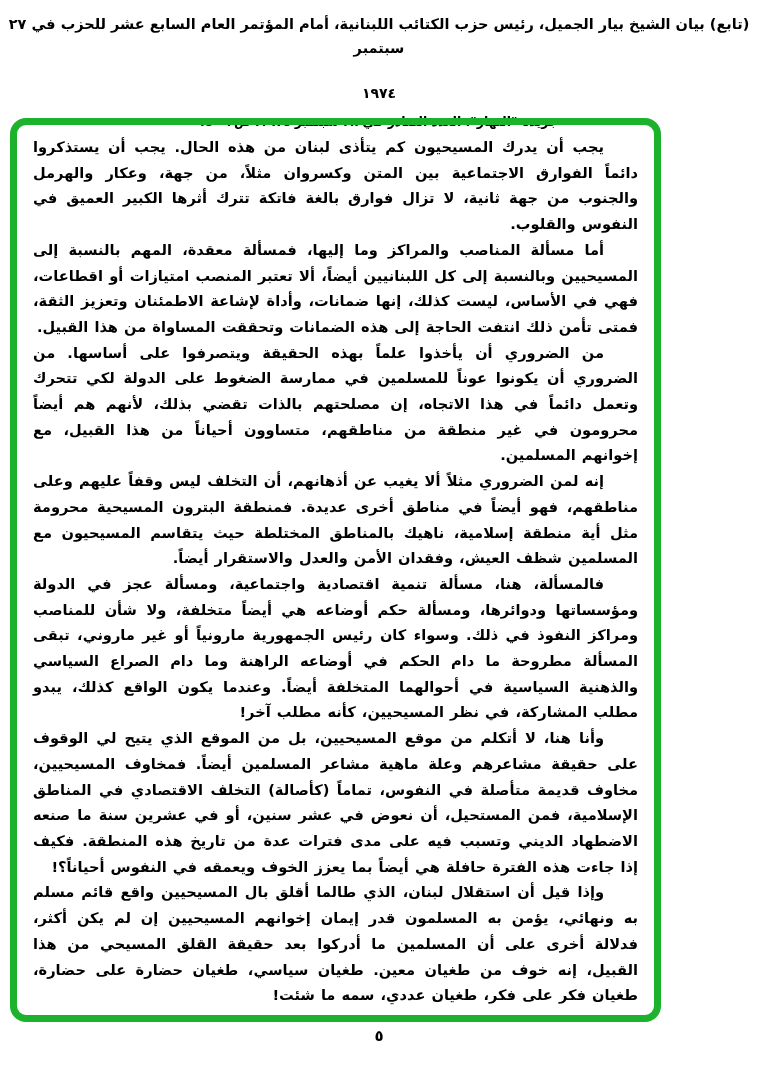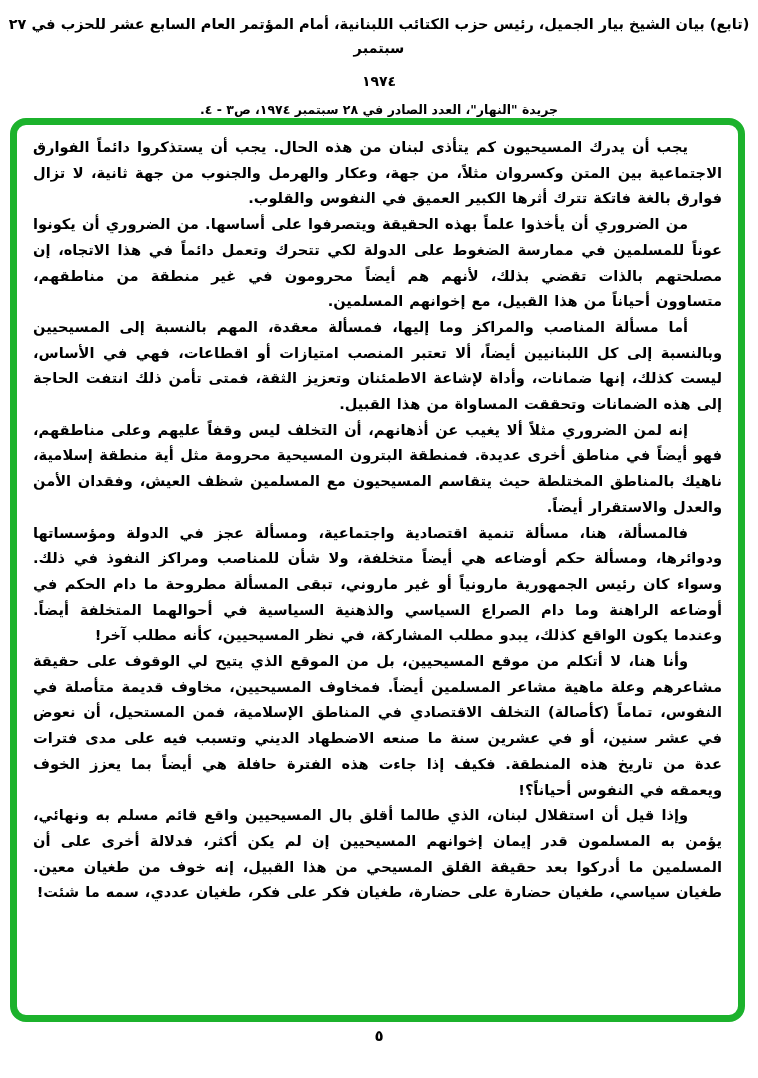--- a/index.html
+++ b/index.html
@@ -26,33 +26,33 @@
     font-weight: bold;
   }
   .doc-header .h-line1 {
     font-size: 14.5px;
     line-height: 24px;
     padding: 0 4px;
   }
   .doc-header .h-line2 {
     font-size: 14px;
     line-height: 22px;
-    margin-top: 10px;
+    margin-top: 22px;
     letter-spacing: 2px;
   }
   .doc-header .h-line3 {
     font-size: 12.5px;
     line-height: 20px;
     margin-top: 8px;
   }
   .highlight-box {
     position: absolute;
     top: 118px;
     left: 10px;
-    width: 735px;
+    width: 651px;
     height: 904px;
     box-sizing: border-box;
     border: 7px solid #1cb22c;
     border-radius: 16px;
     padding: 9px 16px 6px 16px;
     overflow: hidden;
   }
   .paragraphs p {
     margin: 0;
     direction: rtl;
@@ -82,22 +82,22 @@
 
   <div class="doc-header">
     <div class="h-line1">(تابع) بيان الشيخ بيار الجميل، رئيس حزب الكتائب اللبنانية، أمام المؤتمر العام السابع عشر للحزب في ٢٧ سبتمبر</div>
     <div class="h-line2">١٩٧٤</div>
     <div class="h-line3">جريدة "النهار"، العدد الصادر في ٢٨ سبتمبر ١٩٧٤، ص٣ - ٤.</div>
   </div>
 
   <div class="highlight-box" style="border-color: rgb(28, 178, 44);">
     <div class="paragraphs">
         <p>يجب أن يدرك المسيحيون كم يتأذى لبنان من هذه الحال. يجب أن يستذكروا دائماً الفوارق الاجتماعية بين المتن وكسروان مثلاً، من جهة، وعكار والهرمل والجنوب من جهة ثانية، لا تزال فوارق بالغة فاتكة تترك أثرها الكبير العميق في النفوس والقلوب.</p>
+        <p>أما مسألة المناصب والمراكز وما إليها، فمسألة معقدة، المهم بالنسبة إلى المسيحيين وبالنسبة إلى كل اللبنانيين أيضاً، ألا تعتبر المنصب امتيازات أو اقطاعات، فهي في الأساس، ليست كذلك، إنها ضمانات، وأداة لإشاعة الاطمئنان وتعزيز الثقة، فمتى تأمن ذلك انتفت الحاجة إلى هذه الضمانات وتحققت المساواة من هذا القبيل.</p>
         <p>من الضروري أن يأخذوا علماً بهذه الحقيقة ويتصرفوا على أساسها. من الضروري أن يكونوا عوناً للمسلمين في ممارسة الضغوط على الدولة لكي تتحرك وتعمل دائماً في هذا الاتجاه، إن مصلحتهم بالذات تقضي بذلك، لأنهم هم أيضاً محرومون في غير منطقة من مناطقهم، متساوون أحياناً من هذا القبيل، مع إخوانهم المسلمين.</p>
-        <p>أما مسألة المناصب والمراكز وما إليها، فمسألة معقدة، المهم بالنسبة إلى المسيحيين وبالنسبة إلى كل اللبنانيين أيضاً، ألا تعتبر المنصب امتيازات أو اقطاعات، فهي في الأساس، ليست كذلك، إنها ضمانات، وأداة لإشاعة الاطمئنان وتعزيز الثقة، فمتى تأمن ذلك انتفت الحاجة إلى هذه الضمانات وتحققت المساواة من هذا القبيل.</p>
         <p>إنه لمن الضروري مثلاً ألا يغيب عن أذهانهم، أن التخلف ليس وقفاً عليهم وعلى مناطقهم، فهو أيضاً في مناطق أخرى عديدة. فمنطقة البترون المسيحية محرومة مثل أية منطقة إسلامية، ناهيك بالمناطق المختلطة حيث يتقاسم المسيحيون مع المسلمين شظف العيش، وفقدان الأمن والعدل والاستقرار أيضاً.</p>
         <p>فالمسألة، هنا، مسألة تنمية اقتصادية واجتماعية، ومسألة عجز في الدولة ومؤسساتها ودوائرها، ومسألة حكم أوضاعه هي أيضاً متخلفة، ولا شأن للمناصب ومراكز النفوذ في ذلك. وسواء كان رئيس الجمهورية مارونياً أو غير ماروني، تبقى المسألة مطروحة ما دام الحكم في أوضاعه الراهنة وما دام الصراع السياسي والذهنية السياسية في أحوالهما المتخلفة أيضاً. وعندما يكون الواقع كذلك، يبدو مطلب المشاركة، في نظر المسيحيين، كأنه مطلب آخر!</p>
         <p>وأنا هنا، لا أتكلم من موقع المسيحيين، بل من الموقع الذي يتيح لي الوقوف على حقيقة مشاعرهم وعلة ماهية مشاعر المسلمين أيضاً. فمخاوف المسيحيين، مخاوف قديمة متأصلة في النفوس، تماماً (كأصالة) التخلف الاقتصادي في المناطق الإسلامية، فمن المستحيل، أن نعوض في عشر سنين، أو في عشرين سنة ما صنعه الاضطهاد الديني وتسبب فيه على مدى فترات عدة من تاريخ هذه المنطقة. فكيف إذا جاءت هذه الفترة حافلة هي أيضاً بما يعزز الخوف ويعمقه في النفوس أحياناً؟!</p>
         <p>وإذا قيل أن استقلال لبنان، الذي طالما أقلق بال المسيحيين واقع قائم مسلم به ونهائي، يؤمن به المسلمون قدر إيمان إخوانهم المسيحيين إن لم يكن أكثر، فدلالة أخرى على أن المسلمين ما أدركوا بعد حقيقة القلق المسيحي من هذا القبيل، إنه خوف من طغيان معين. طغيان سياسي، طغيان حضارة على حضارة، طغيان فكر على فكر، طغيان عددي، سمه ما شئت!</p>
       </div>
   </div>
 
   <div class="page-number">٥</div>
 
 </div>

